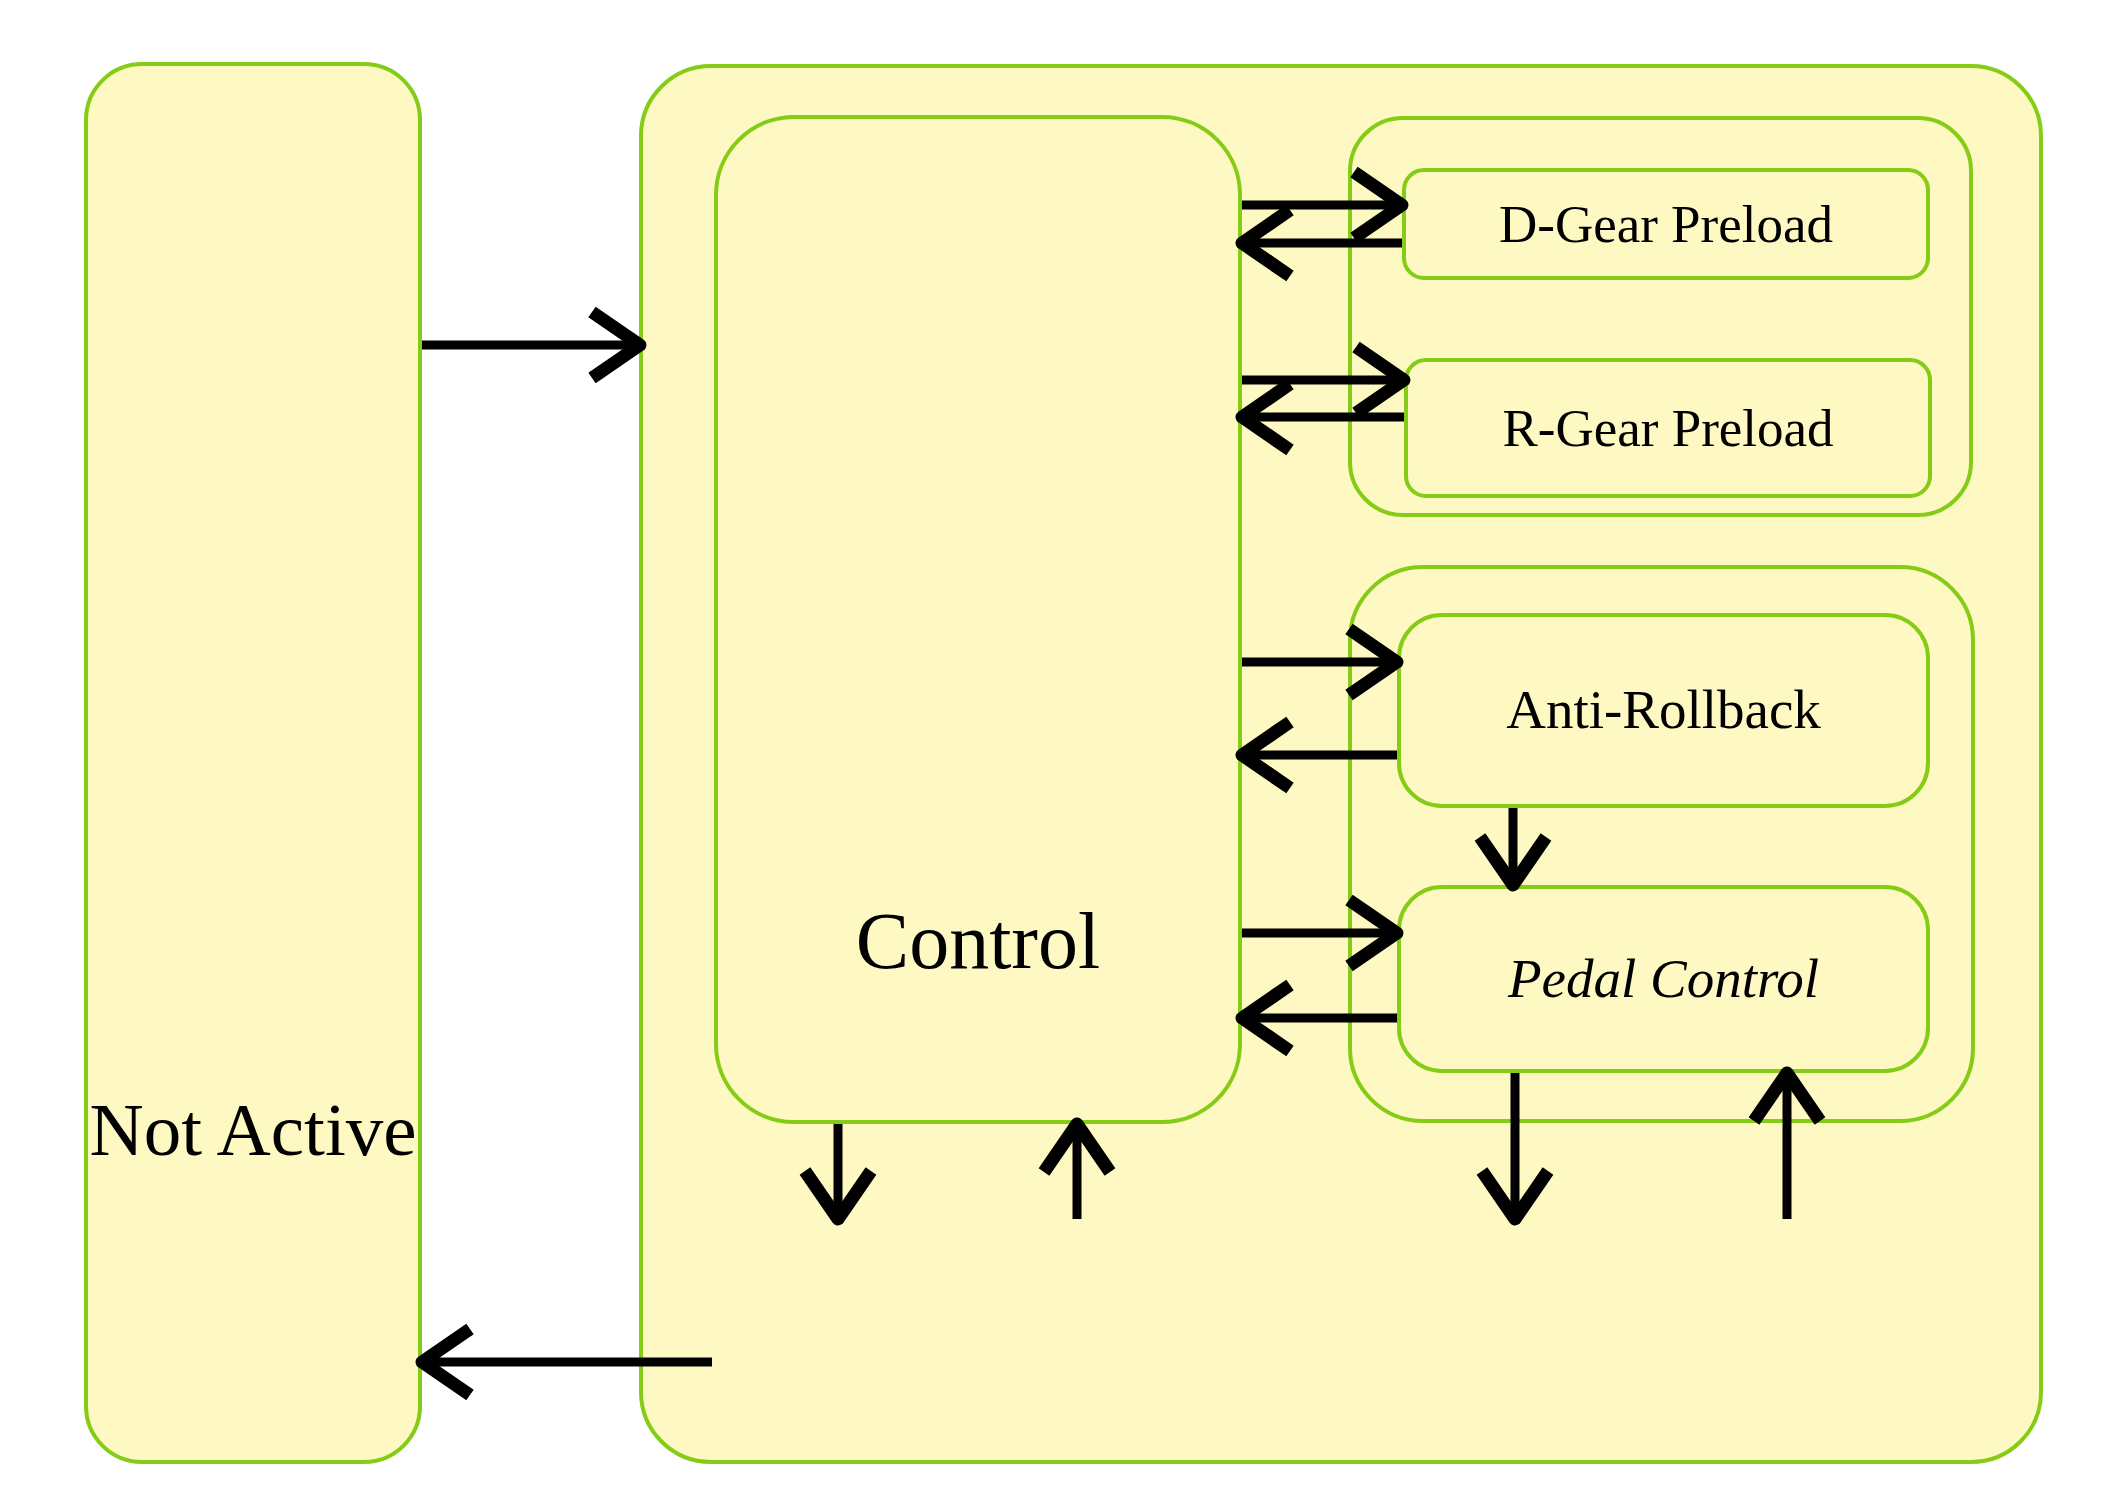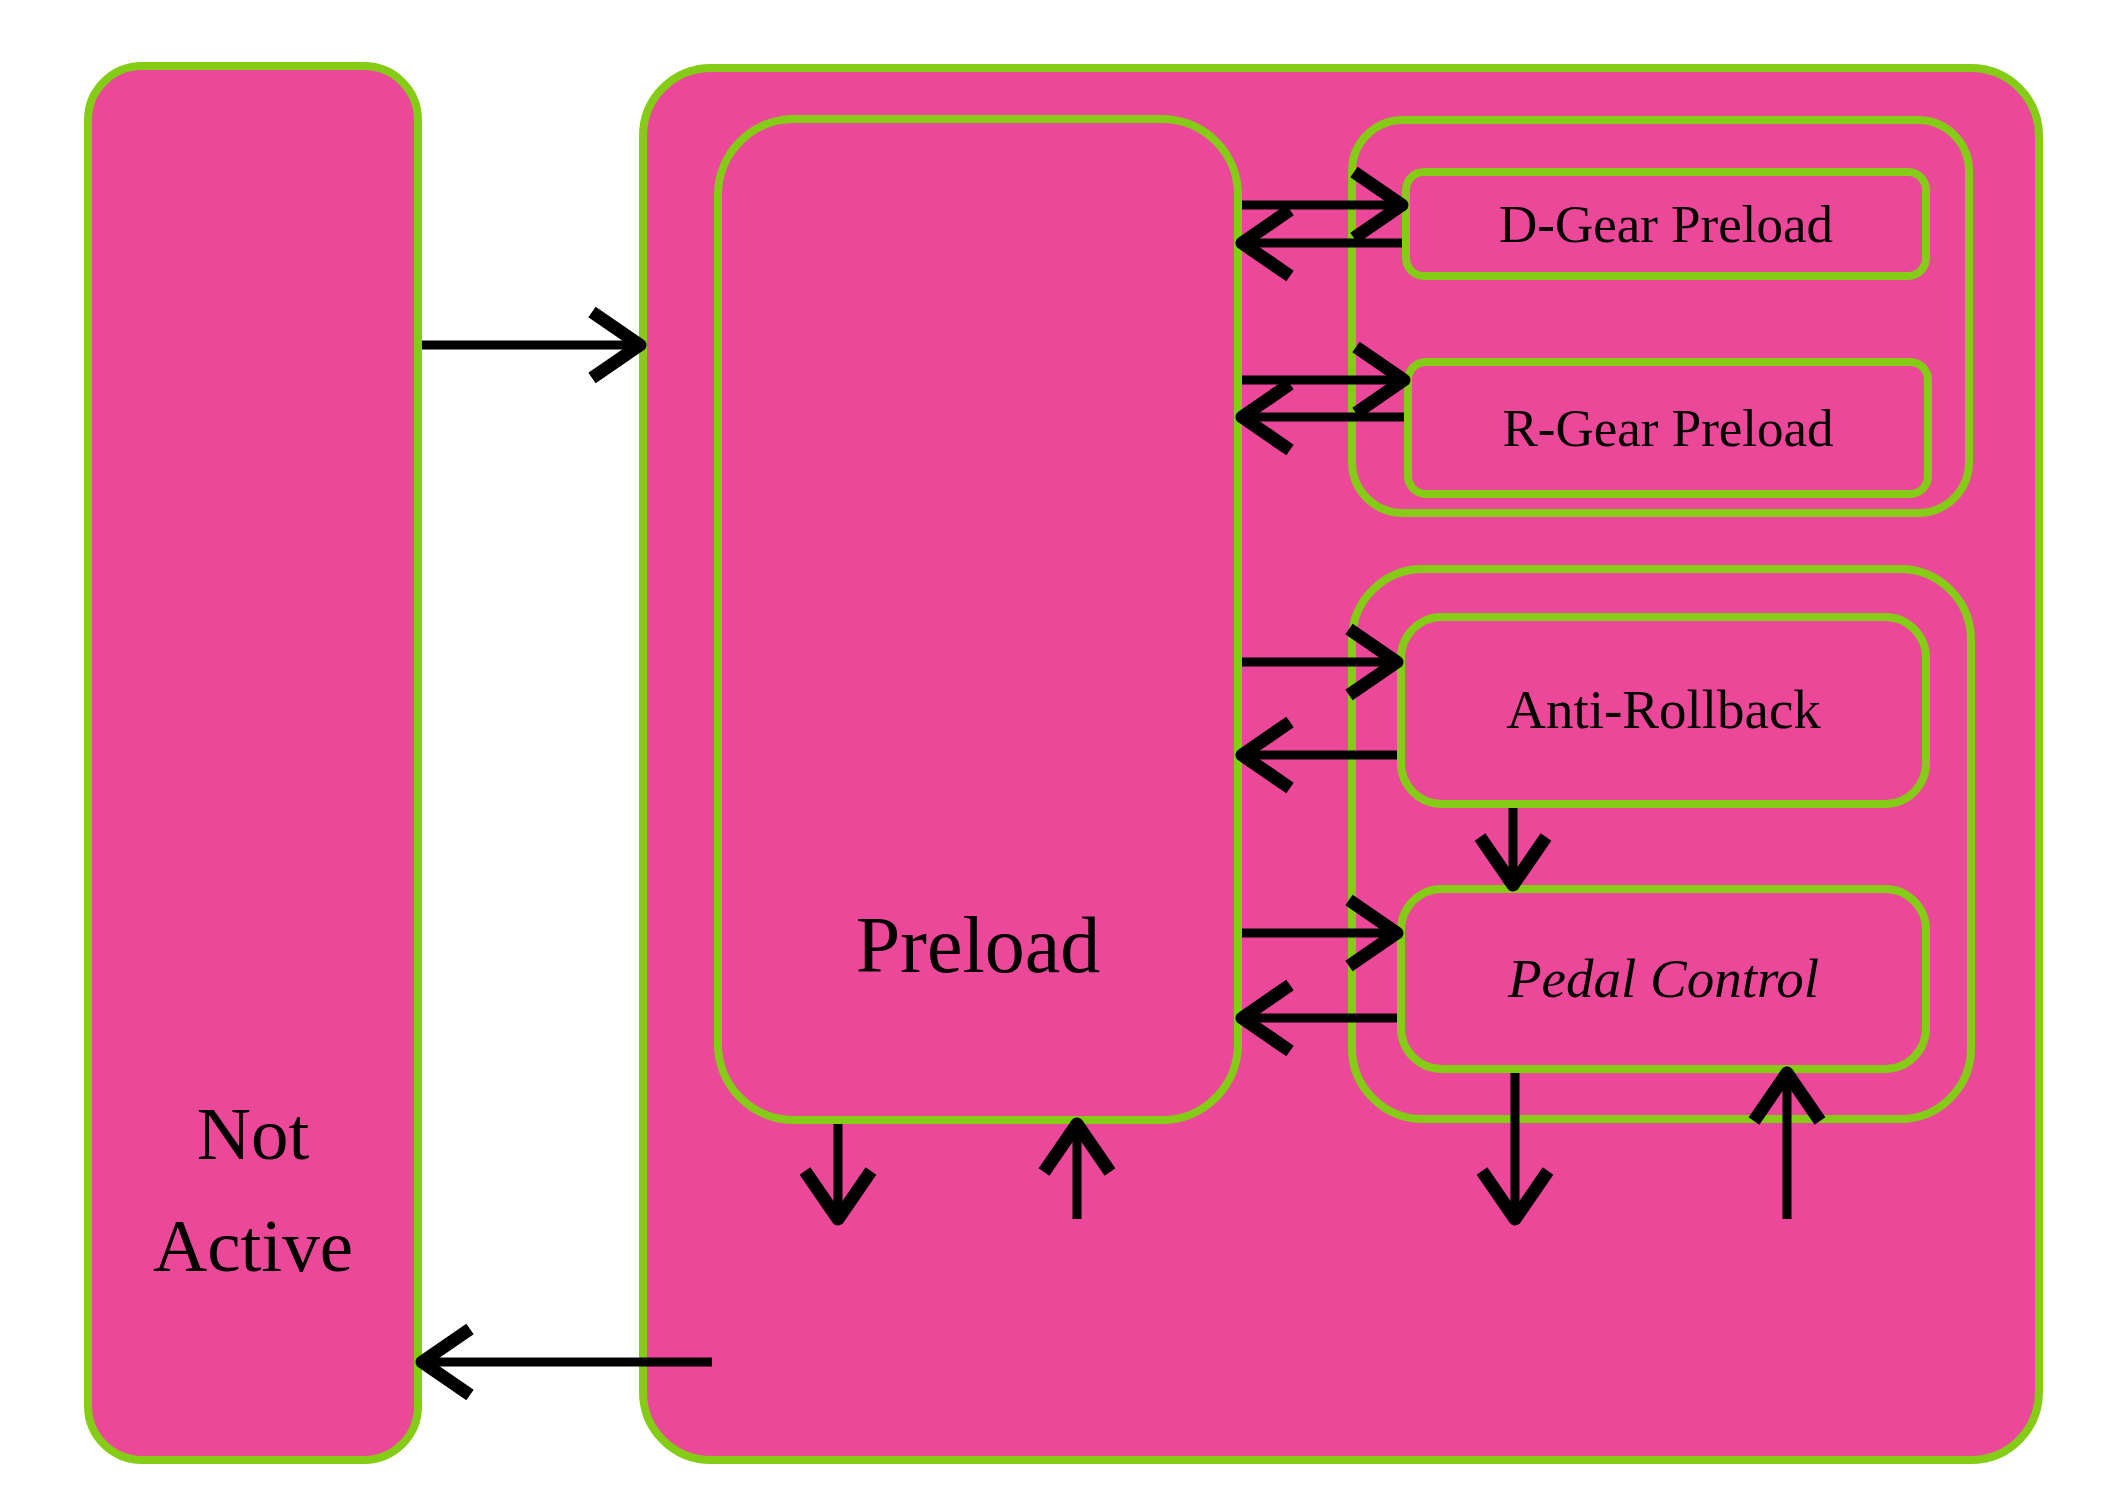--- a/index.html
+++ b/index.html
@@ -12,22 +12,22 @@
     width: 2116px;
     height: 1509px;
     background: #ffffff;
     font-family: "Liberation Serif", "DejaVu Serif", serif;
     color: #000000;
     overflow: hidden;
   }
   .box {
     position: absolute;
     box-sizing: border-box;
-    border: 8px solid #84cc16;
-    background: #ec4899;
+    border: 4px solid #84cc16;
+    background: #fef9c3;
   }
   .box.centered {
     display: flex;
     align-items: center;
     justify-content: center;
   }
   .box-label {
     text-align: center;
     white-space: nowrap;
     line-height: 1.1;
@@ -78,21 +78,21 @@
 
 <div class="stage">
 
   <div class="box b-not-active">
     <div class="box-label abs lbl-not-active">Not Active</div>
   </div>
 
   <div class="box b-outer"></div>
 
   <div class="box b-default">
-    <div class="box-label abs lbl-default">Preload</div>
+    <div class="box-label abs lbl-default">Control</div>
   </div>
 
   <div class="box b-gear-group"></div>
 
   <div class="box b-d-gear centered">
     <div class="box-label">D-Gear Preload</div>
   </div>
 
   <div class="box b-r-gear centered">
     <div class="box-label">R-Gear Preload</div>

